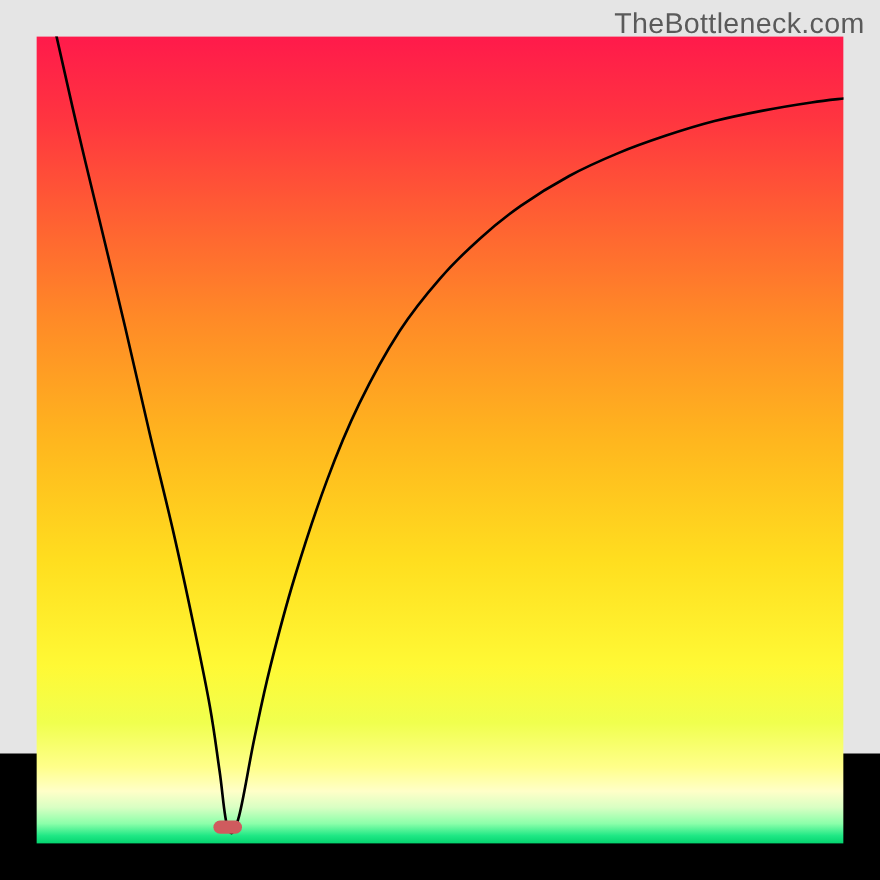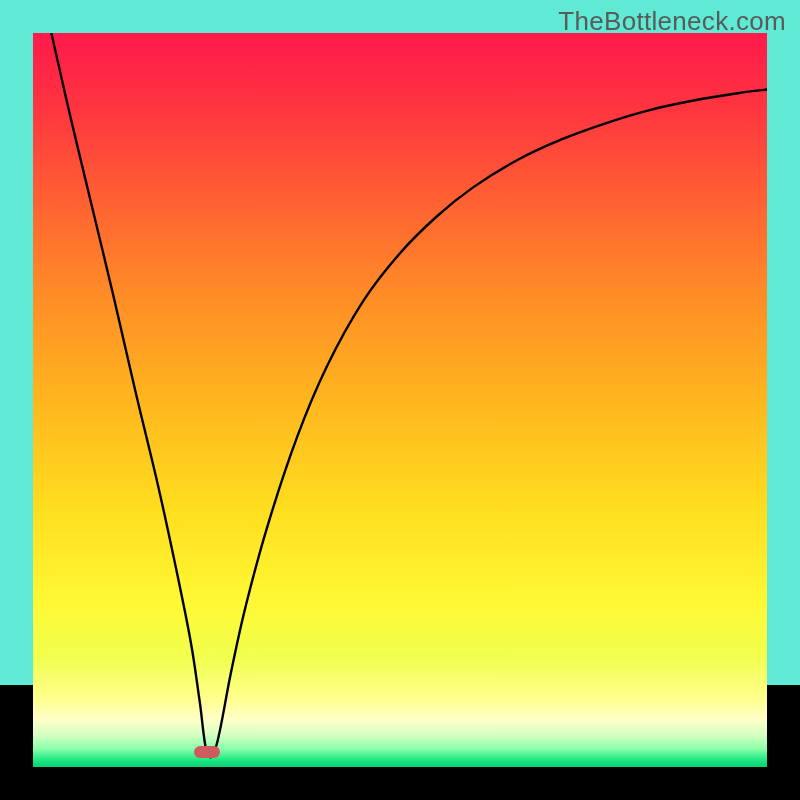--- a/index.html
+++ b/index.html
@@ -8,21 +8,21 @@
     width: 800px;
     height: 800px;
     overflow: hidden;
     background: #000;
     font-family: Arial, Helvetica, sans-serif;
   }
   .frame {
     position: relative;
     width: 800px;
     height: 685px;
-    background: #5eead4;
+    background: #e5e5e5;
   }
   .plot-area {
     position: absolute;
     left: 33px;
     top: 33px;
     width: 734px;
     height: 734px;
     overflow: hidden;
   }
   .watermark {

